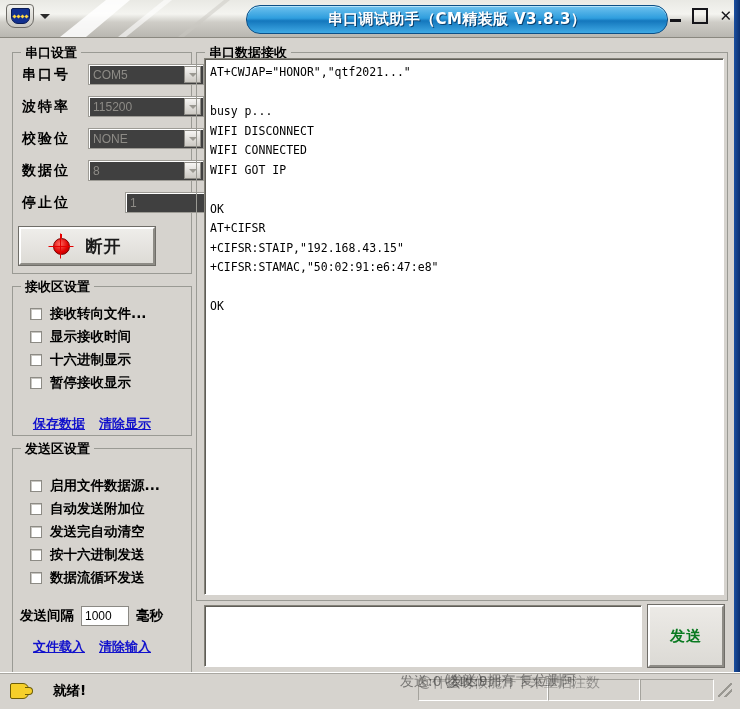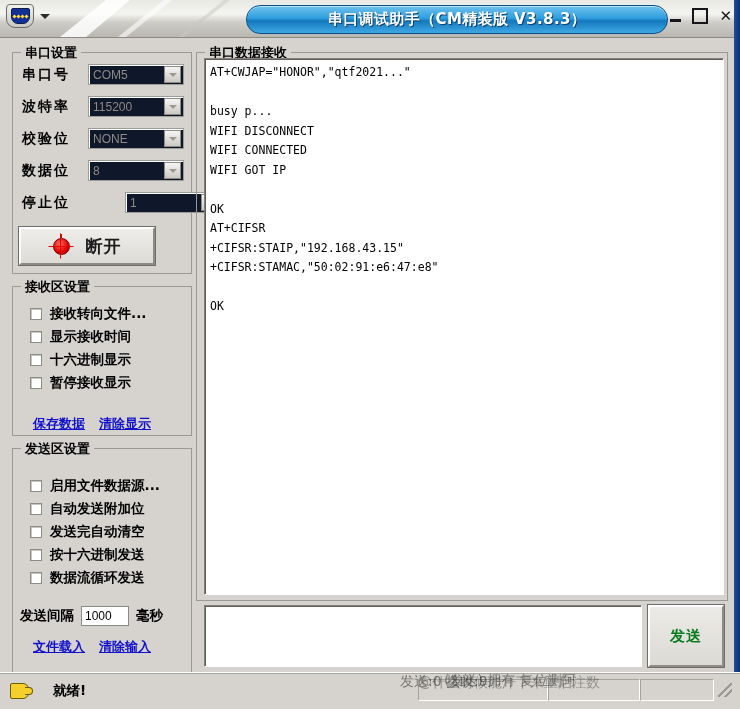--- a/index.html
+++ b/index.html
@@ -109,23 +109,23 @@
     position: absolute;
     display: flex; align-items: center;
   }
   .field-label {
     font-size: 14px; font-weight: bold; color: #000;
     font-family: "DejaVu Sans", sans-serif;
     width: 66px;
     letter-spacing: 2px;
   }
   .combo {
-    width: 96px; height: 21px;
+    width: 116px; height: 21px;
     border: 1px solid #9d9b95;
-    background: #0f172a;
+    background: #404040;
     display: flex; align-items: center;
     box-sizing: border-box;
     box-shadow: inset 1px 1px 0 #ffffff;
   }
   .combo .val {
     flex: 1;
     padding-left: 4px;
     font-size: 12px;
     color: #8d8b86;
     font-family: "Liberation Sans", sans-serif;

